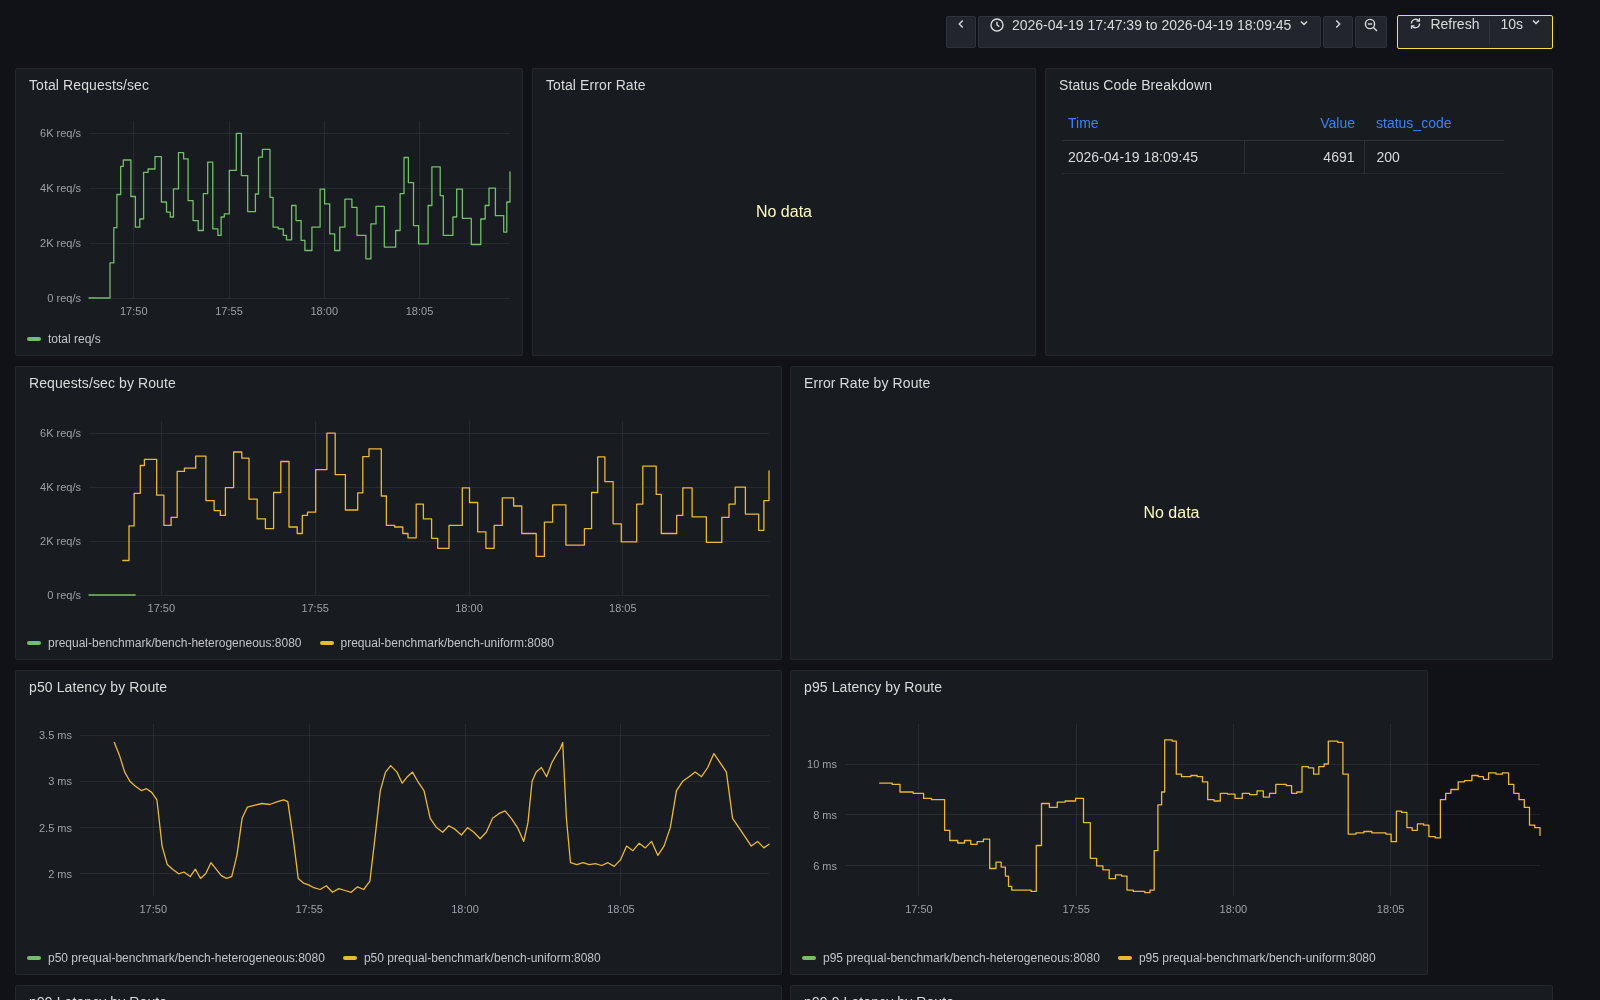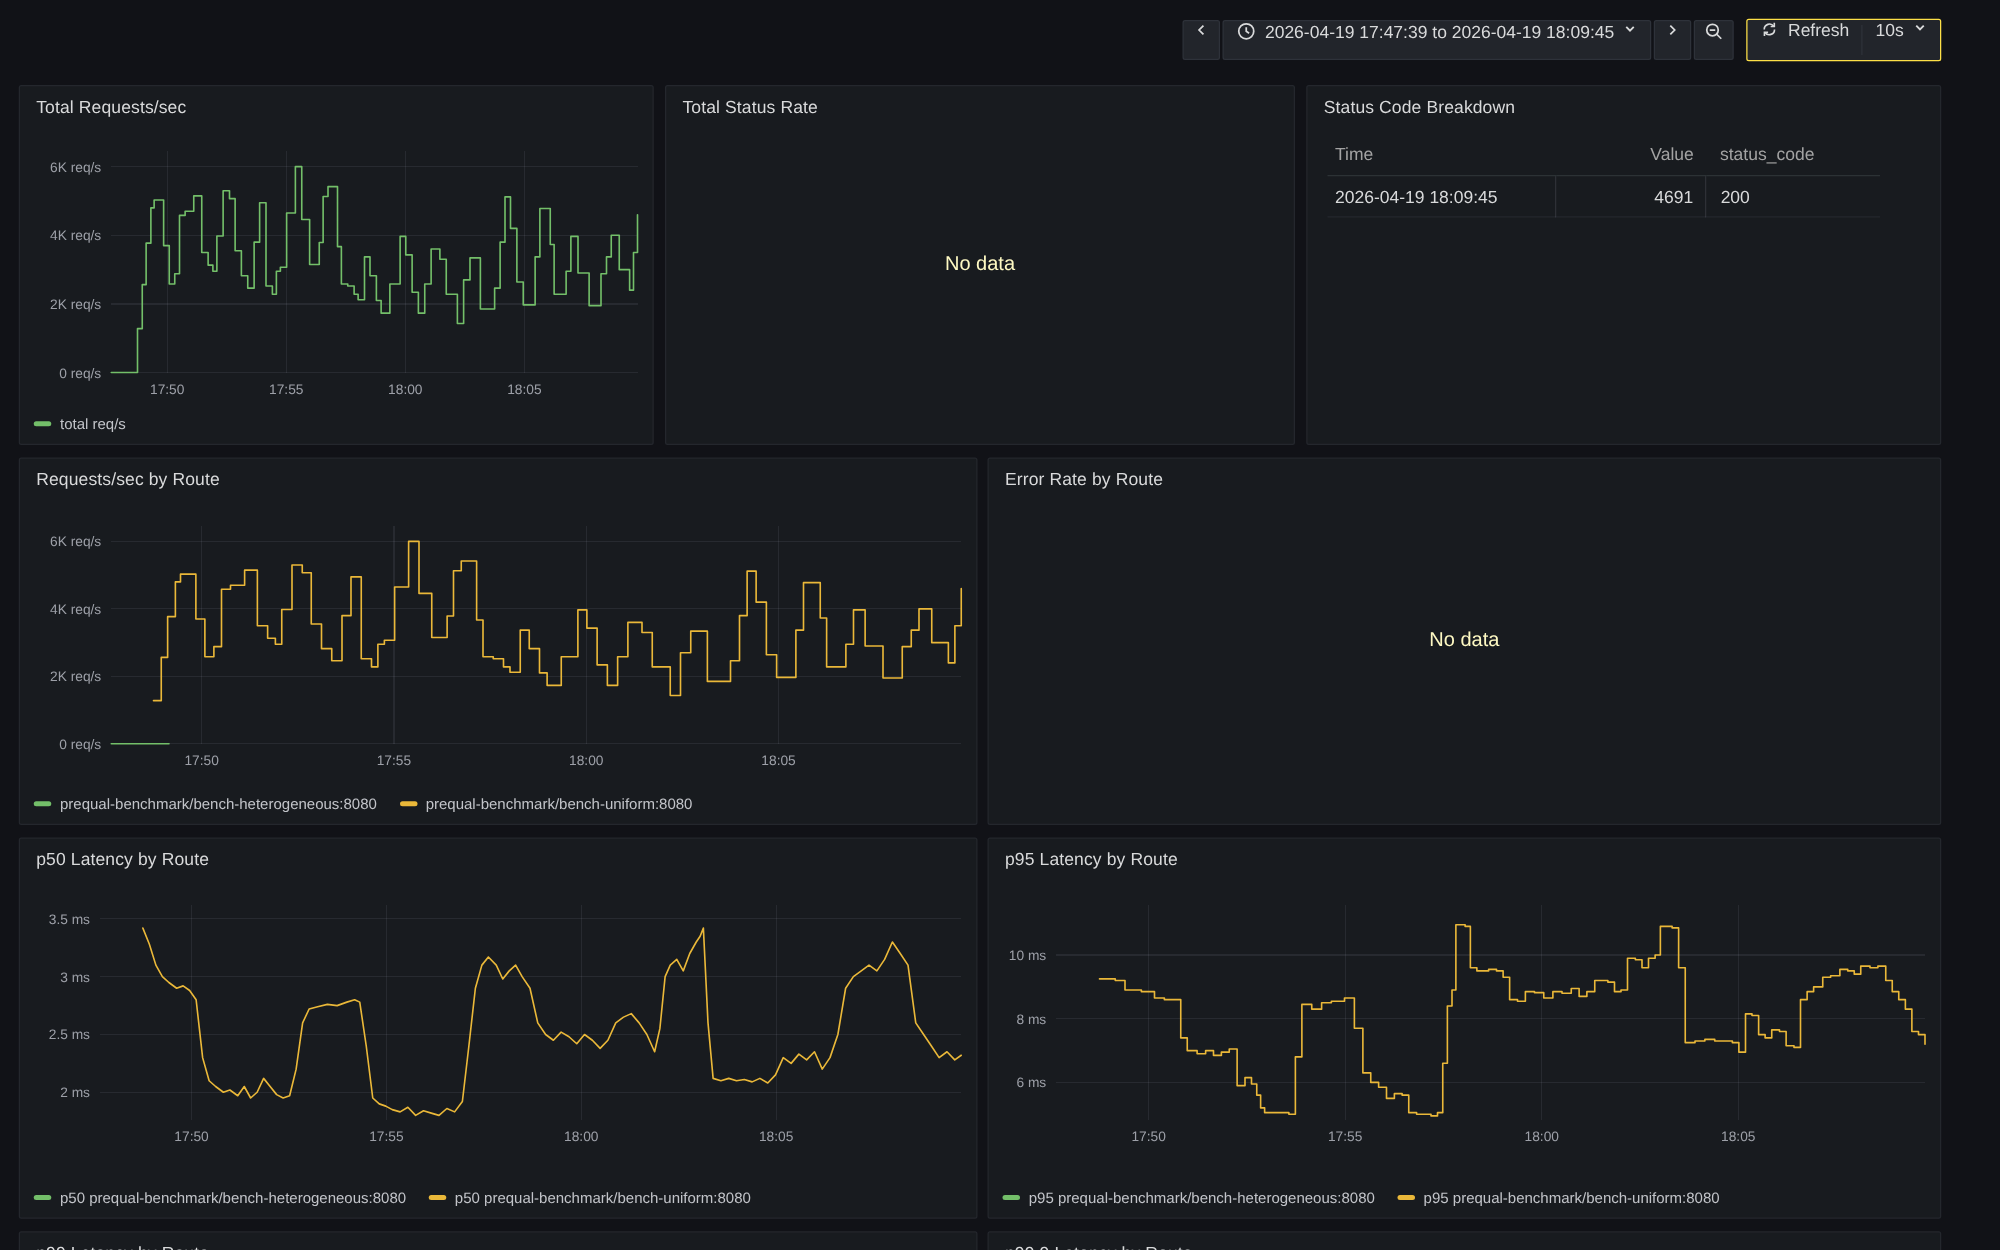--- a/index.html
+++ b/index.html
@@ -40,21 +40,21 @@
   svg.chart line.grid { stroke:rgba(204,204,220,0.09); stroke-width:1; shape-rendering:crispEdges; }
   .legend {
     position:absolute; left:11px; bottom:9px; display:flex; gap:18px; 
     font-size:12px; color:#c2c4c9; white-space:nowrap; z-index:2;
   }
   .legend-item { display:flex; align-items:center; gap:7px; cursor:pointer; }
   .legend-item .dash { width:14px; height:4px; border-radius:2px; display:inline-block; }
   
   .gtable { position:absolute; left:16px; right:10px; top:38px; border-collapse:collapse; width:auto; }
   .gtable th, .gtable td { font-size:14px; font-weight:400; text-align:left; padding:8px 9px 8px 6px; height:33px; }
-  .gtable th { color:#a3a3a3; border-bottom:1px solid #2c3235; }
+  .gtable th { color:#3b82f6; border-bottom:1px solid #2c3235; }
   .gtable td { border-bottom:1px solid rgba(204,204,220,0.07); color:#d9dadb; }
   .gtable .col-time  { width:182px; }
   .gtable .col-value { width:120px; text-align:right; }
   .gtable td.col-time, .gtable td.col-value { border-right:1px solid rgba(204,204,220,0.12); }
   .gtable .col-status { padding-left:12px; min-width:140px; }
 </style>
 </head>
 <body>
 
 <div class="toolbar">
@@ -144,21 +144,21 @@
     </svg>
   <div class="legend">
       <span class="legend-item">
         <span class="dash" style="background: rgb(115, 191, 105);"></span>
         <span>total req/s</span>
       </span>
     </div>
 </div>
 
 <div class="panel" style="left:532px; top:68px; width:504px; height:288px;">
-  <div class="panel-title">Total Status Rate</div>
+  <div class="panel-title">Total Error Rate</div>
   <div class="nodata">No data</div>
 </div>
 
 <div class="panel" style="left:1045px; top:68px; width:508px; height:288px;">
   <div class="panel-title">Status Code Breakdown</div>
   <table class="gtable">
     <thead>
       <tr>
         <th class="col-time">Time</th>
         <th class="col-value">Value</th>
@@ -240,21 +240,21 @@
         <span class="dash" style="background: rgb(115, 191, 105);"></span>
         <span>p50 prequal-benchmark/bench-heterogeneous:8080</span>
       </span>
       <span class="legend-item">
         <span class="dash" style="background: rgb(234, 184, 57);"></span>
         <span>p50 prequal-benchmark/bench-uniform:8080</span>
       </span>
     </div>
 </div>
 
-<div class="panel" style="left:790px; top:670px; width:763px; height:305px;">
+<div class="panel" style="left:790px; top:670px; width:638px; height:305px;">
   <div class="panel-title">p95 Latency by Route</div>
   <svg class="chart" width="761" height="303">
       <line x1="127.9027149321267" x2="127.9027149321267" y1="53" y2="225" class="grid"></line>
       <text x="127.9027149321267" y="242" text-anchor="middle" class="tick">17:50</text>
       <line x1="285.1425339366516" x2="285.1425339366516" y1="53" y2="225" class="grid"></line>
       <text x="285.1425339366516" y="242" text-anchor="middle" class="tick">17:55</text>
       <line x1="442.38235294117646" x2="442.38235294117646" y1="53" y2="225" class="grid"></line>
       <text x="442.38235294117646" y="242" text-anchor="middle" class="tick">18:00</text>
       <line x1="599.6221719457013" x2="599.6221719457013" y1="53" y2="225" class="grid"></line>
       <text x="599.6221719457013" y="242" text-anchor="middle" class="tick">18:05</text>

